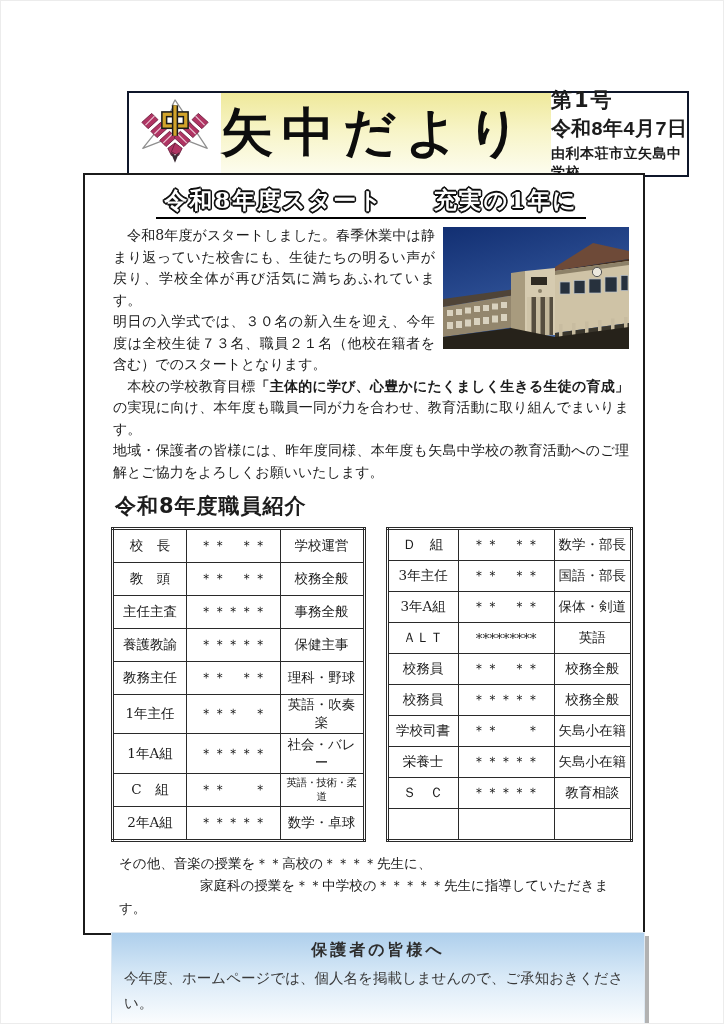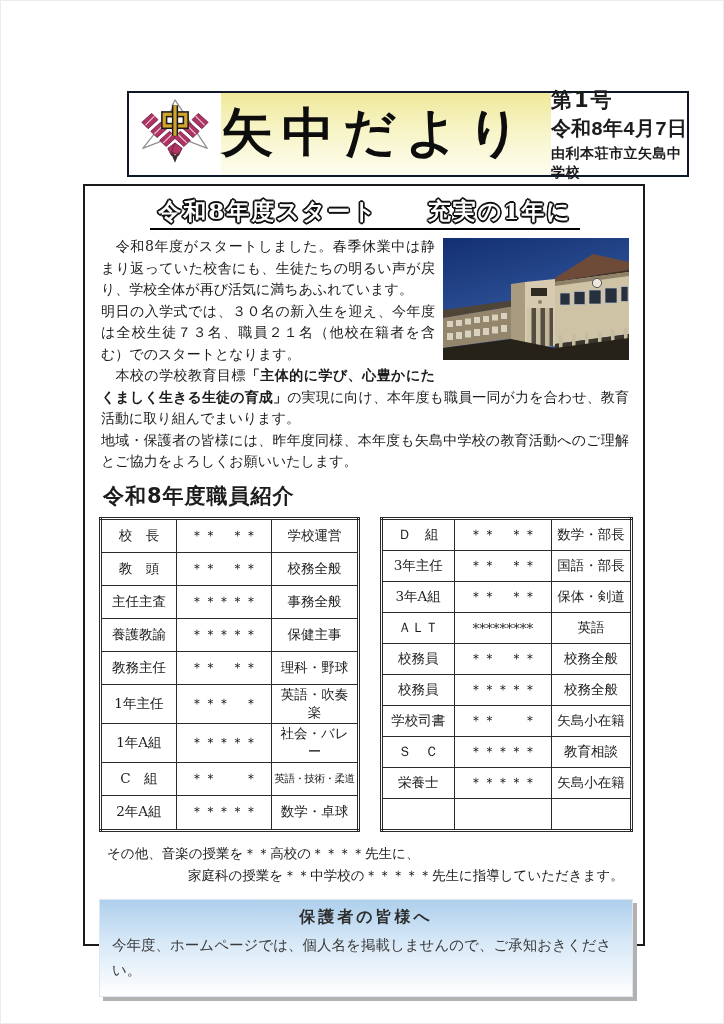--- a/index.html
+++ b/index.html
@@ -15,22 +15,22 @@
               display:flex;align-items:center;overflow:visible;}
   .nl-title{font-size:52px;font-weight:bold;letter-spacing:9px;white-space:nowrap;color:#0d0d0d;
             transform:translateY(-1px);font-family:"DejaVu Serif",serif;}
   .issue{flex:1;display:flex;flex-direction:column;align-items:flex-start;justify-content:center;
          font-family:"DejaVu Sans","Liberation Sans",sans-serif;font-weight:bold;line-height:1.35;}
   .issue-no{font-size:21px;letter-spacing:2px;}
   .issue-date{font-size:20px;margin-top:2px;font-family:Liberation Mono, monospace;}
   .issue-school{font-size:14px;letter-spacing:0.5px;margin-top:1px;}
 
   
-  .mainbox{position:absolute;left:82px;top:183px;width:562px;height:762px;border:2px solid #1b1b1b;
-           box-sizing:border-box;background:#ffffff;padding:6px 10px 0 12px;}
+  .mainbox{position:absolute;left:82px;top:172px;width:562px;height:762px;border:2px solid #1b1b1b;
+           box-sizing:border-box;background:#ffffff;padding:6px 10px 0 24px;}
 
   .headline-wrap{text-align:center;margin:4px 0 6px 0;}
   .headline{display:inline-block;font-size:23px;font-weight:bold;letter-spacing:2px;
             padding:0 8px 1px 8px;border-bottom:2.5px solid #000;color:#ffffff;
             text-shadow:-1.3px -1.3px 0 #111,1.3px -1.3px 0 #111,-1.3px 1.3px 0 #111,1.3px 1.3px 0 #111,
                         -1.6px 0 0 #111,1.6px 0 0 #111,0 -1.6px 0 #111,0 1.6px 0 #111;}
 
   .article{margin:2px 4px 0 4px;font-size:14px;line-height:21.5px;text-align:justify;}
   .article p{margin:0;}
   .photo{float:right;width:186px;height:122px;margin:2px 0 6px 8px;background:#24407e;}
@@ -273,28 +273,28 @@
               <td class="post">校務員</td>
               <td class="name">＊＊＊＊＊</td>
               <td class="role">校務全般</td>
             </tr>
             <tr>
               <td class="post">学校司書</td>
               <td class="name">＊＊　　＊</td>
               <td class="role">矢島小在籍</td>
             </tr>
             <tr>
+              <td class="post">栄養士</td>
+              <td class="name">＊＊＊＊＊</td>
+              <td class="role">矢島小在籍</td>
+            </tr>
+            <tr>
               <td class="post">Ｓ　Ｃ</td>
               <td class="name">＊＊＊＊＊</td>
               <td class="role">教育相談</td>
-            </tr>
-            <tr>
-              <td class="post">栄養士</td>
-              <td class="name">＊＊＊＊＊</td>
-              <td class="role">矢島小在籍</td>
             </tr>
             <tr>
               <td class="post"></td>
               <td class="name"></td>
               <td class="role"></td>
             </tr>
           </tbody>
       </table>
     </div>
 

